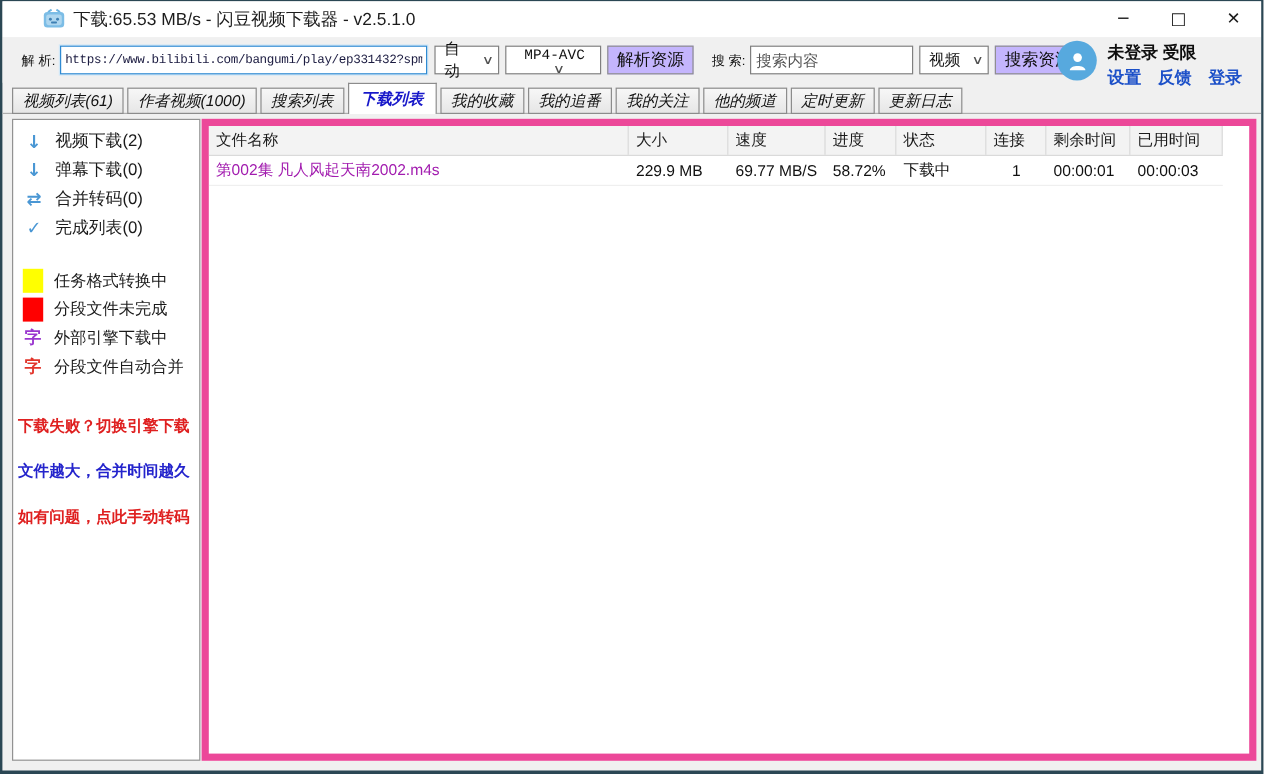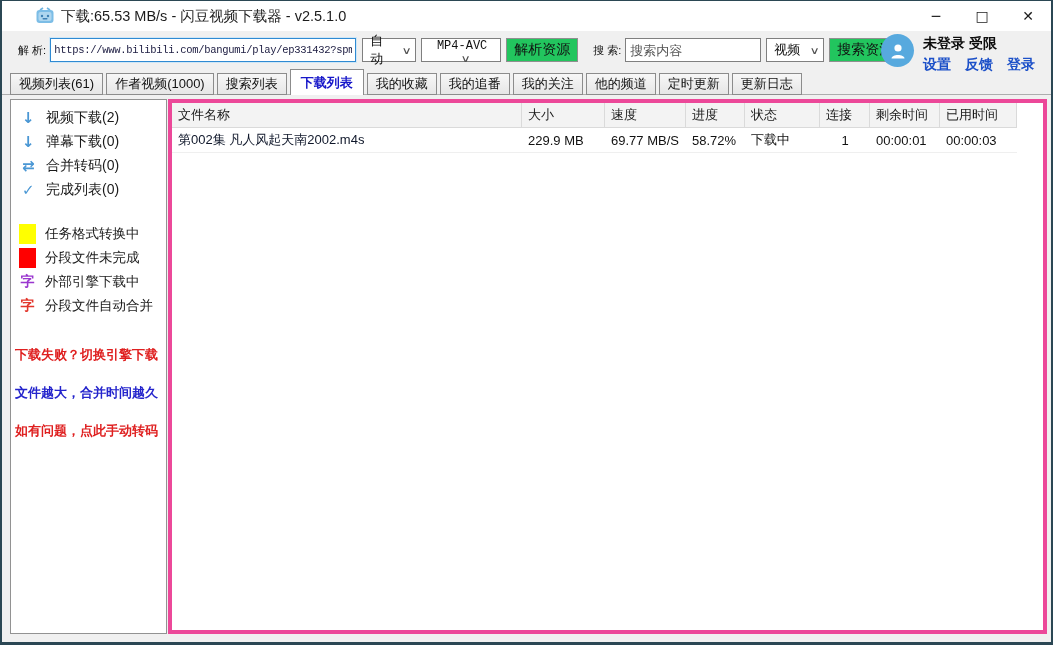--- a/index.html
+++ b/index.html
@@ -22,47 +22,47 @@
   .url-input { margin-left:4px; width:298px; height:20px; border:1px solid #2f8ad2;
                box-shadow:0 0 0 1px #cfe7f7; background:#fff; color:#1b1b40;
                font:10.5px "Liberation Mono",monospace; padding:1px 3px; letter-spacing:-0.3px; }
   .combo { height:22px; background:#fff; border:1px solid #7f7f7f; display:flex; align-items:center;
            justify-content:space-between; padding:0 5px 0 7px; font-size:13px; color:#111; box-sizing:content-box; }
   .combo .chev { color:#505050; font-size:10px; margin-left:8px; transform:scaleX(1.4);
                  font-family:"DejaVu Sans",sans-serif; }
   .combo-mode { margin-left:6px; width:40px; }
   .combo-format { margin-left:5px; width:66px; font-family:"Liberation Mono",monospace; font-size:12px;flex-direction:column; }
   .combo-stype { margin-left:5px; width:44px; }
-  .btn { margin-left:5px; height:24px; background:#22c55e; border:1px solid #8f8f8f;
+  .btn { margin-left:5px; height:24px; background:#c4b5fd; border:1px solid #8f8f8f;
          font-size:14px; color:#111; padding:0 7px; display:flex; align-items:center; cursor:default; }
   .lbl-search { margin-left:15px; }
   .search-input { margin-left:4px; width:126px; height:20px; border:1px solid #7f7f7f; background:#fff;
                   font-size:13px; padding:1px 4px; color:#333; }
   .search-input::placeholder { color:#555; opacity:1; }
   
   .account { position:absolute; top:33px; left:879px; display:flex; gap:9px; z-index:5; }
   .avatar { width:33px; height:33px; border-radius:50%; background:#57a9de; display:flex;
             align-items:center; justify-content:center; }
   .acct-col { display:flex; flex-direction:column; }
   .acct-status { font-size:14px; font-weight:bold; color:#0d0d0d; margin-top:1px; }
   .acct-links { display:flex; gap:14px; margin-top:3px; }
   .acct-link { font-size:14px; font-weight:bold; color:#1c50c8; cursor:default; }
   
   .tabbar { height:26px; display:flex; align-items:flex-end; padding-left:8px; position:relative; }
   .tabbar::after { content:""; position:absolute; left:0; right:0; bottom:0; height:1px; background:#adadad; }
   .tab { border:1px solid #8c8c8c; background:linear-gradient(#f7f7f7,#e6e6e6); margin-right:3px;
          height:22px; box-sizing:border-box; display:flex; align-items:center; padding:0 8px;
-         font-size:13px; color:#121212; position:relative; z-index:1; cursor:default; }
+         font-size:13px; color:#121212; position:relative; z-index:1; cursor:default;font-style:italic; }
   .tab.active { background:#fff; height:26px; border-bottom:none; color:#1717c9; font-weight:bold;
                 padding:0 10px; z-index:3; }
   
   .sidebar { position:absolute; left:8px; top:98px; width:157px; height:535px; background:#fff;
              border:1px solid #929292; box-sizing:border-box; }
   .main { position:absolute; left:166px; top:98px; width:879px; height:535px; background:#fff;
-          border:4px solid #ec4899; box-sizing:border-box; overflow:hidden; }
+          border:6px solid #ec4899; box-sizing:border-box; overflow:hidden; }
   
   .side-items { padding-top:6px; }
   .side-item { height:24px; display:flex; align-items:center; padding-left:11px; font-size:14px;
                color:#1a1a1a; cursor:default; }
   .side-item .ic { width:24px; color:#4a97d4; font-weight:bold; font-size:15px;
                    font-family:"DejaVu Sans",sans-serif; }
   .legend { margin-top:20px; }
   .legend-row { height:24px; display:flex; align-items:center; padding-left:8px; font-size:13.5px; color:#1a1a1a; }
   .swatch { width:17px; height:20px; margin-right:9px; flex:none; }
   .sw-yellow { background:#ffff00; }
@@ -76,21 +76,21 @@
   .tip-blue { color:#2424cc; }
   
   .thead { display:flex; height:24px; background:#f3f3f3; border-bottom:1px solid #dadada; width:845px; }
   .th { box-sizing:border-box; display:flex; align-items:center; padding-left:6px; font-size:13px;
         color:#1a1a1a; border-right:1px solid #dadada; cursor:default; }
   .trow { display:flex; height:24px; border-bottom:1px solid #efefef; width:845px; cursor:default; }
   .td { box-sizing:border-box; display:flex; align-items:center; padding-left:6px; font-size:13px; color:#111; }
   .c0{width:350px}.c1{width:83px}.c2{width:81px}.c3{width:59px}.c4{width:75px}
   .c5{width:50px}.c6{width:70px}.c7{width:77px}
   .c5.center{justify-content:center; padding-left:0;}
-  .td-name{ color:#0f172a; white-space:nowrap; overflow:hidden; }
+  .td-name{ color:#a21caf; white-space:nowrap; overflow:hidden; }
 </style>
 </head>
 <body>
 
 <div class="window">
 
   <div class="titlebar">
     <span class="app-icon">
       <svg width="20" height="18" viewBox="0 0 20 18">
         <path d="M5 3 L8 1" stroke="#6db3e0" stroke-width="1.6" fill="none"></path>

